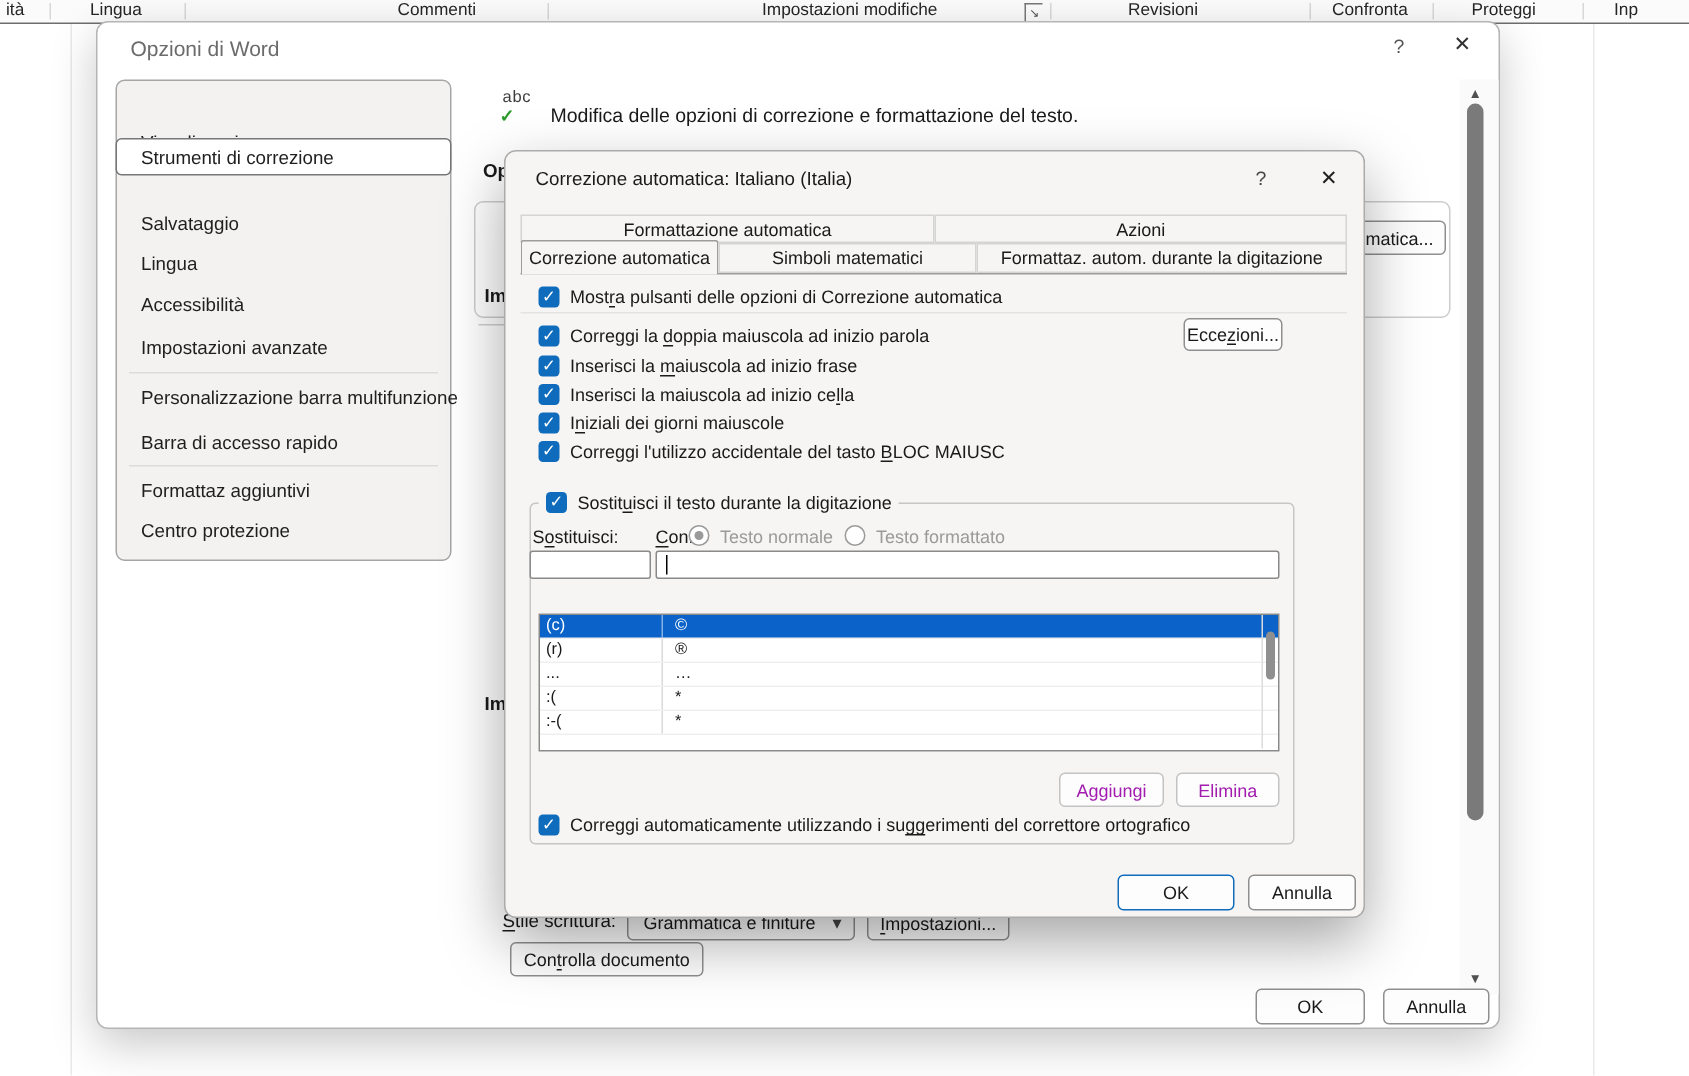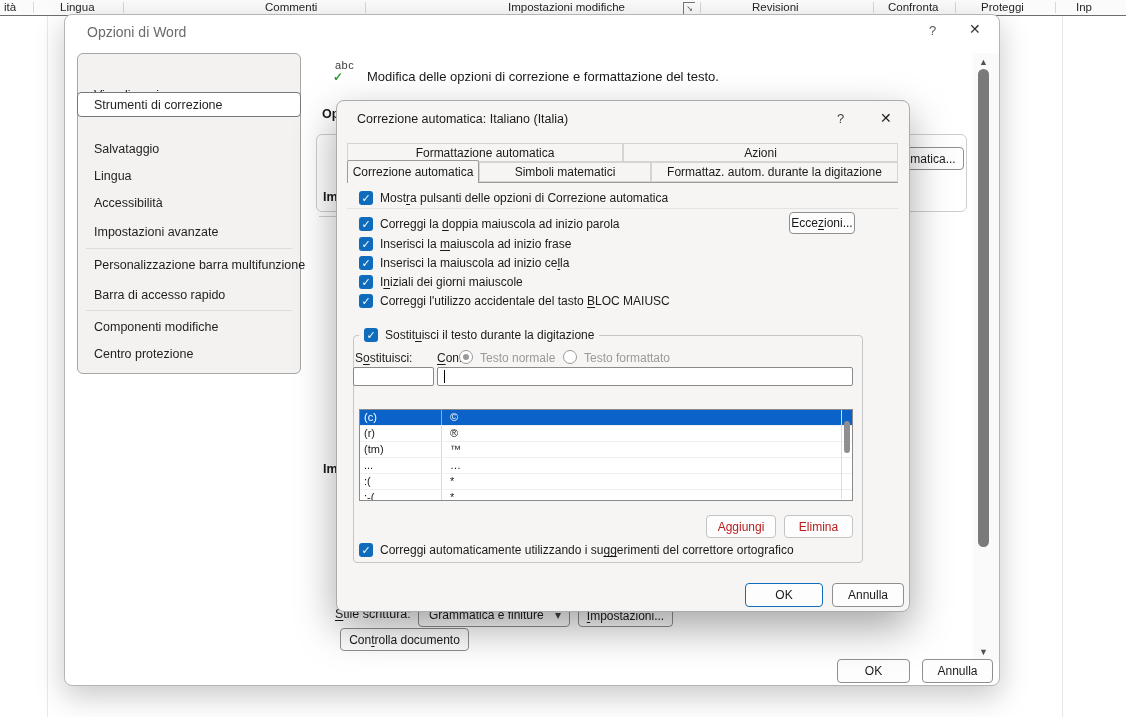--- a/index.html
+++ b/index.html
@@ -13,21 +13,21 @@
   #ribbon{left:0;top:0;width:1126px;height:15px;background:#fbfbfb;border-bottom:1px solid #6e6e6e}
   .rlbl{top:1px;font-size:11.5px;color:#262626;white-space:nowrap}
   .rsep{top:2px;width:1px;height:11px;background:#d8d8d8}
   #launcher{left:683px;top:2px;width:11px;height:11px;font-size:8px;line-height:11px;color:#555;text-align:center;border-top:1px solid #777;border-left:1px solid #777}
 
   .docedge{top:16px;width:1px;height:701px;background:#e9e9e9}
 
   
   .btn{background:#fdfdfd;border:1px solid #8f8f8f;border-radius:4px;
        display:flex;align-items:center;justify-content:center;font-size:12px;color:#1a1a1a;box-sizing:border-box;white-space:nowrap}
-  .btn.disabled{color:#b91c1c;border-color:#c3c3c3}
+  .btn.disabled{color:#a21caf;border-color:#c3c3c3}
   .btn.primary{border:1.5px solid #0f6cbd}
   .cbx{width:14px;height:14px;border-radius:3px;background:#0f6cbd;color:#fff;
        font-size:11px;line-height:14px;text-align:center;flex:none}
   .cbrow{display:flex;align-items:center;gap:7px;white-space:nowrap}
   .radio{width:12px;height:12px;border:1px solid #9a9a9a;border-radius:50%;background:#fff;box-sizing:content-box}
   .radio.sel::after{content:"";display:block;width:6px;height:6px;margin:3px;border-radius:50%;background:#9a9a9a}
   .gray{color:#9a9a9a}
 
   
   #wo{left:64px;top:14px;width:936px;height:672px;background:#fff;border:1px solid #b5b5b5;
@@ -117,21 +117,21 @@
       <div class="abs sitem" style="top:31px">Visualizzazione</div>
       <div class="abs sitem sel" style="top:38px">Strumenti di correzione</div>
       <div class="abs sitem" style="top:85px">Salvataggio</div>
       <div class="abs sitem" style="top:112px">Lingua</div>
       <div class="abs sitem" style="top:139px">Accessibilità</div>
       <div class="abs sitem" style="top:168px">Impostazioni avanzate</div>
       <div class="abs ssep" style="top:194px"></div>
       <div class="abs sitem" style="top:201px">Personalizzazione barra multifunzione</div>
       <div class="abs sitem" style="top:231px">Barra di accesso rapido</div>
       <div class="abs ssep" style="top:256px"></div>
-      <div class="abs sitem" style="top:263px">Componenti modifiche</div>
+      <div class="abs sitem" style="top:263px">Formattaz aggiuntivi</div>
       <div class="abs sitem" style="top:290px">Centro protezione</div>
     </div>
 
     <span class="abs" id="abc-ic">abc</span>
     <span class="abs" id="abc-ck">✓</span>
     <span class="abs" id="wo-heading">Modifica delle opzioni di correzione e formattazione del testo.</span>
 
     <span class="abs partial-bold" style="left:257px;top:92px">Op</span>
     <div class="abs" id="pgroup"></div>
     <div class="abs btn" style="left:837px;top:132px;width:62px;height:23px">matica...</div>
@@ -215,24 +215,20 @@
     <div class="abs" id="actable">
       <div class="trow sel">
           <span class="c1">(c)</span>
           <span class="c2">©</span>
         </div>
       <div class="trow">
           <span class="c1">(r)</span>
           <span class="c2">®</span>
         </div>
       <div class="trow">
-          <span class="c1">(tm)</span>
-          <span class="c2">™</span>
-        </div>
-      <div class="trow">
           <span class="c1">...</span>
           <span class="c2">…</span>
         </div>
       <div class="trow">
           <span class="c1">:(</span>
           <span class="c2">*</span>
         </div>
       <div class="trow">
           <span class="c1">:-(</span>
           <span class="c2">*</span>

